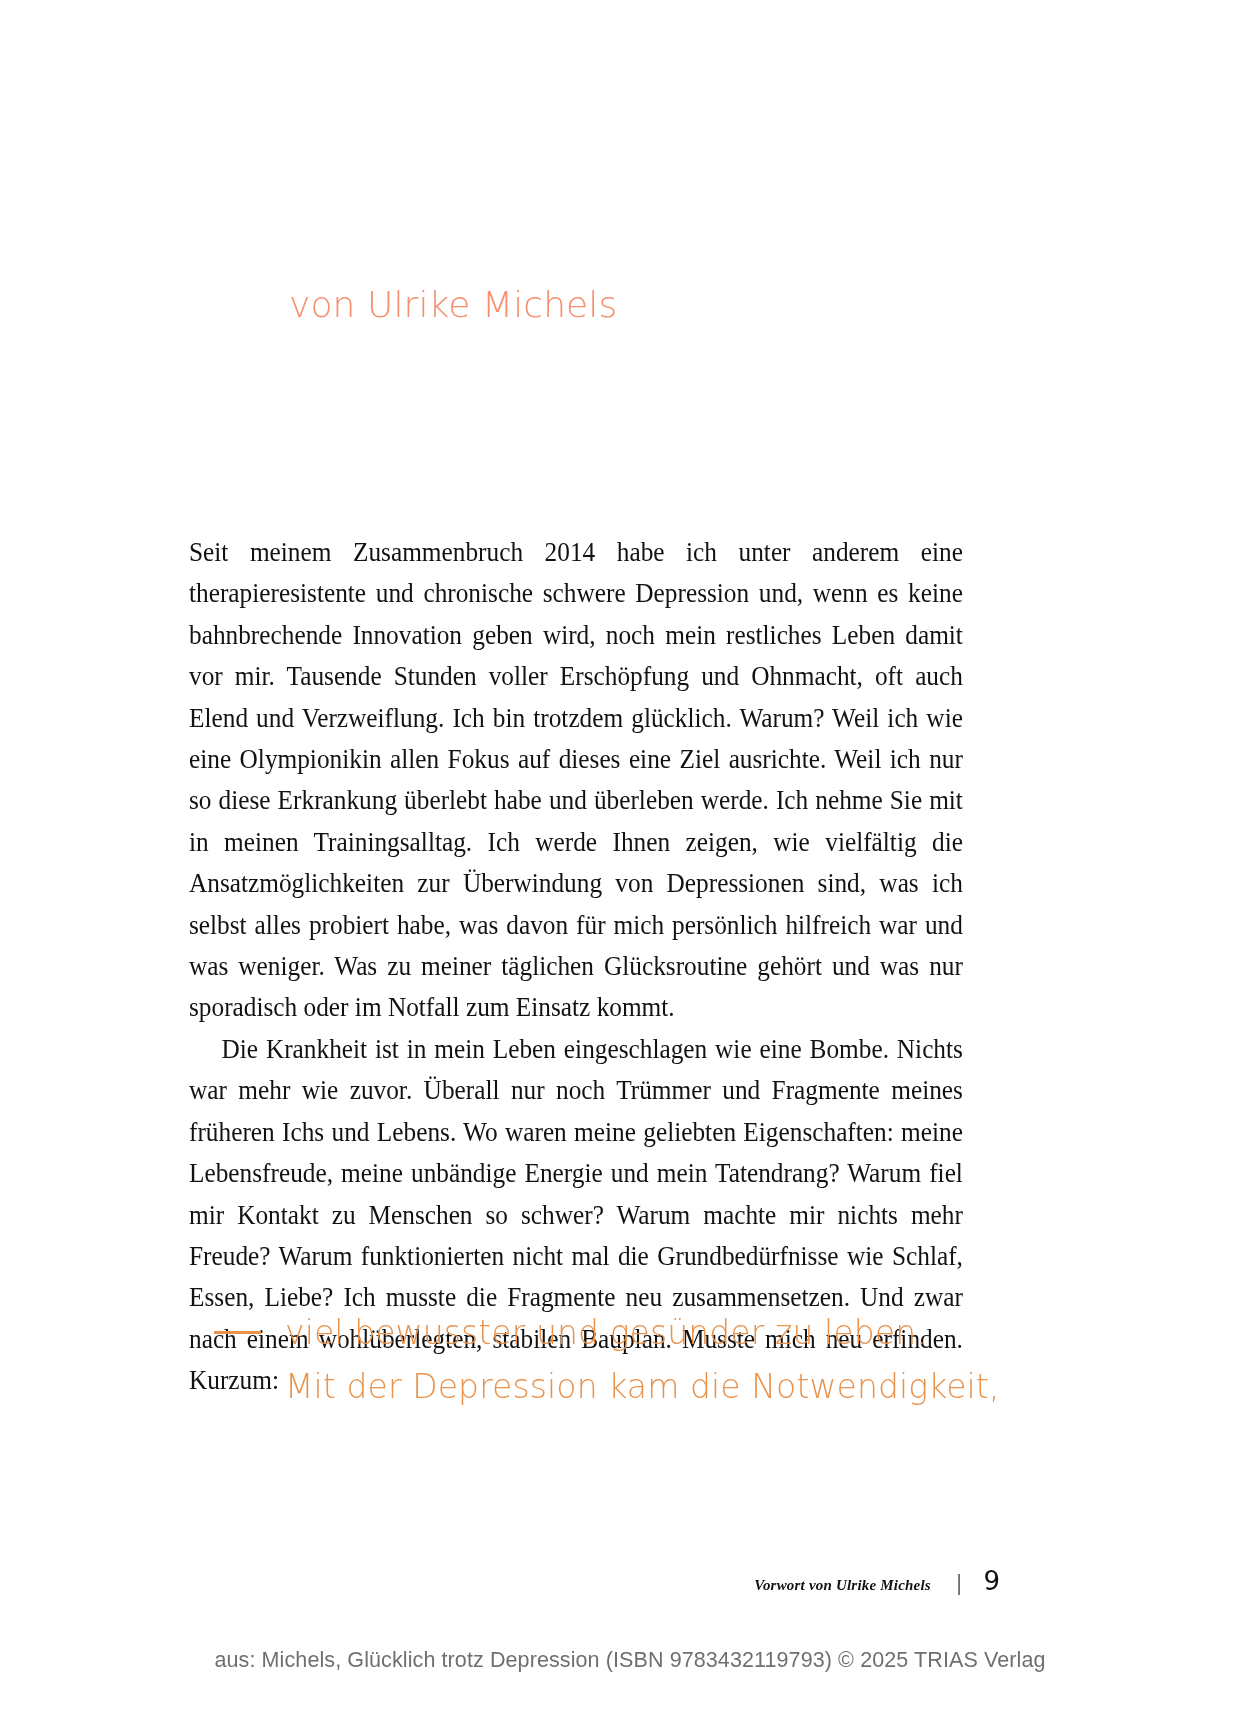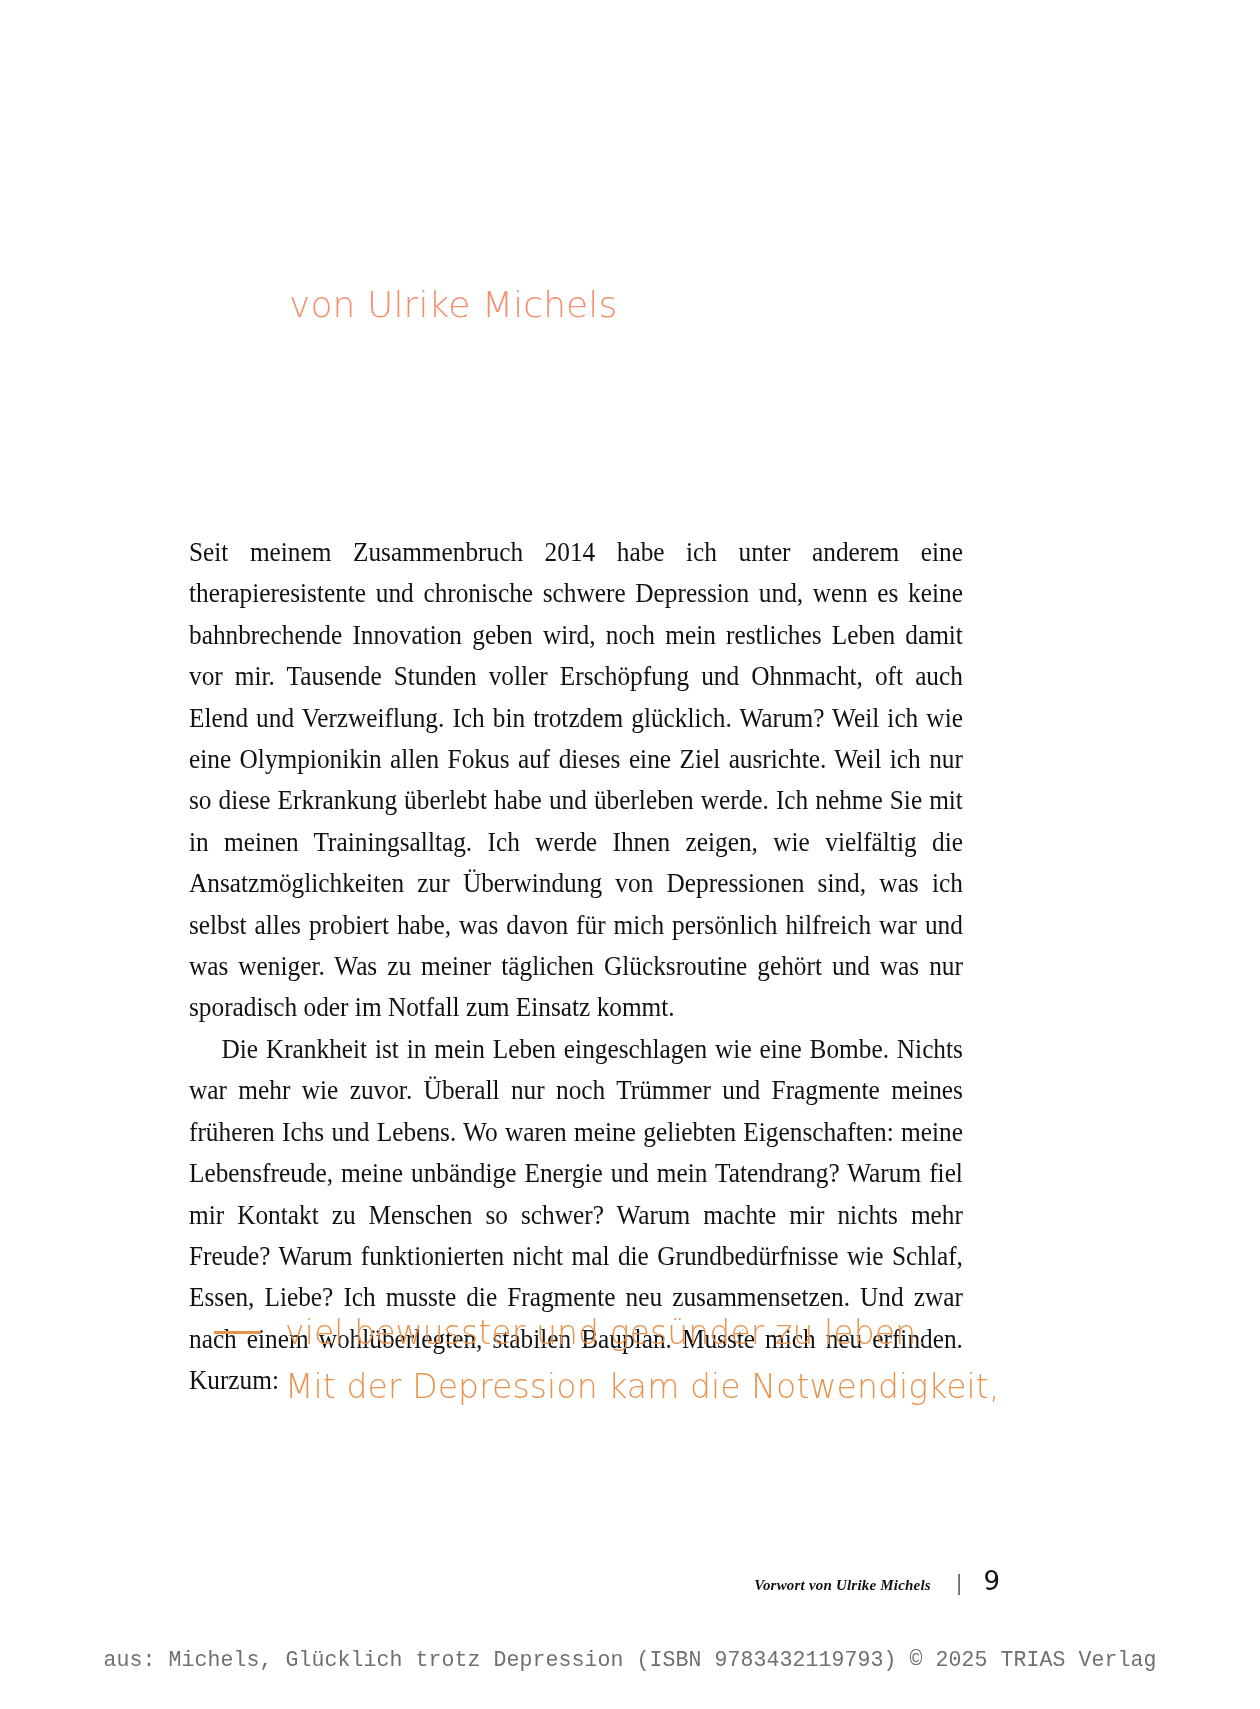--- a/index.html
+++ b/index.html
@@ -151,21 +151,21 @@
     color: #111111;
   }
 
   
   .source-line {
     position: absolute;
     left: 0;
     right: 0;
     top: 1648px;
     text-align: center;
-    font-family: Liberation Mono, monospace;
+    font-family: Liberation Sans, sans-serif;
     font-weight: 300;
     font-size: 21.5px;
     letter-spacing: 0.1px;
     color: #6f6f6f;
   }
 </style>
 </head>
 <body>
 
 <div class="page">

